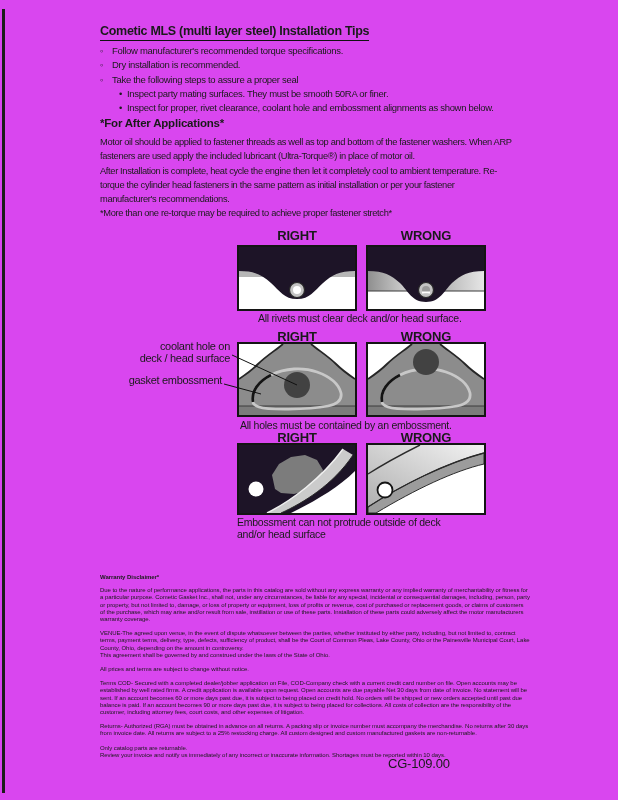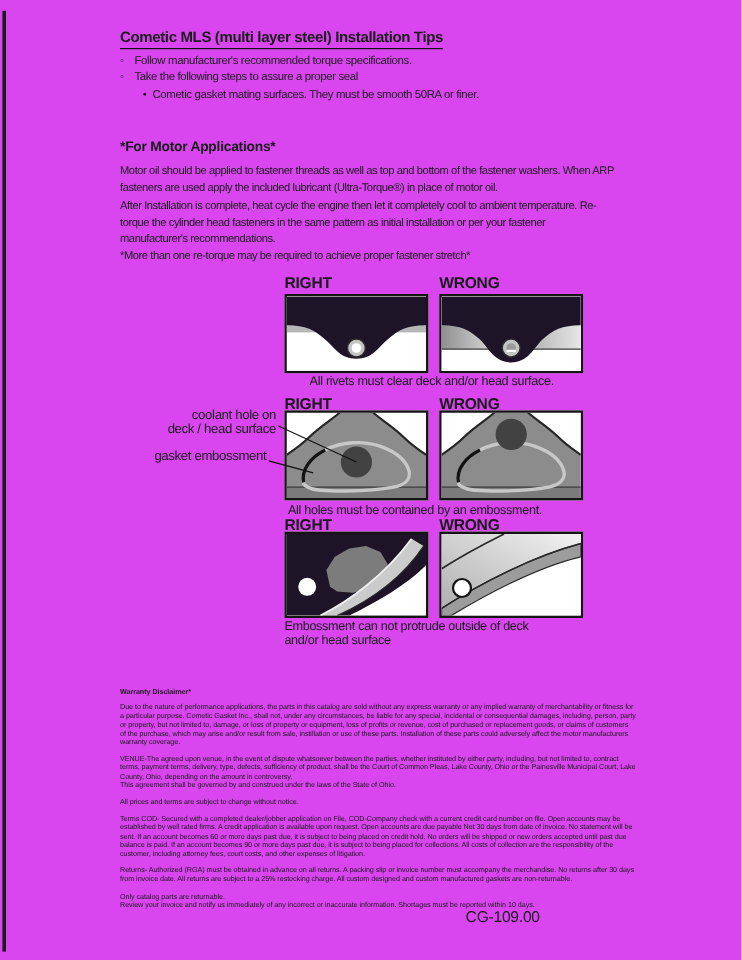--- a/index.html
+++ b/index.html
@@ -15,21 +15,21 @@
   .tips{position:absolute;left:100px;top:44px;width:440px;font-size:9.5px;letter-spacing:-0.3px;line-height:14.3px;}
   .tip{position:relative;padding-left:12px;white-space:nowrap;}
   .tip::before{content:"\25E6";position:absolute;left:0;top:0;font-size:9.5px;}
   .subtip{position:relative;padding-left:27px;white-space:nowrap;}
   .subtip::before{content:"\2022";position:absolute;left:19px;top:0;font-size:9.5px;}
   .diesel-heading{position:absolute;left:100px;top:117px;font-size:11.5px;font-weight:bold;letter-spacing:-0.2px;}
   .para{position:absolute;left:100px;width:412px;font-size:9.3px;letter-spacing:-0.35px;line-height:14px;}
   .p1{top:135px;}
   .p2{top:164px;}
   .note{top:206px;white-space:nowrap;}
-  .dlabel{position:absolute;width:120px;text-align:left;font-size:13px;font-weight:600;letter-spacing:-0.2px;}
+  .dlabel{position:absolute;width:120px;text-align:center;font-size:13px;font-weight:600;letter-spacing:-0.2px;}
   .dbox{position:absolute;width:116px;height:auto;border:2px solid #141414;background:#fff;line-height:0;}
   .dbox svg{display:block;}
   .caption{position:absolute;font-size:10.5px;letter-spacing:-0.25px;line-height:12px;white-space:pre-line;}
   .side-label{position:absolute;font-size:11px;letter-spacing:-0.3px;line-height:11.5px;text-align:right;white-space:pre-line;}
   .leader-overlay{position:absolute;left:100px;top:330px;width:430px;height:92px;pointer-events:none;}
   .legal{position:absolute;left:100px;top:574px;width:430px;font-size:6px;letter-spacing:-0.05px;line-height:7.2px;}
   .legal .lh{font-weight:bold;margin:0 0 6px 0;}
   .legal p{margin:0 0 7px 0;}
   .legal .ml{white-space:pre-line;}
   .page-number{position:absolute;left:388px;top:756px;font-size:13px;letter-spacing:-0.2px;}
@@ -37,25 +37,27 @@
 </head>
 <body>
 
 <div class="page">
   <div class="scan-bar"></div>
 
   <div class="title">Cometic MLS (multi layer steel) Installation Tips</div>
 
   <div class="tips">
     <div class="tip">Follow manufacturer's recommended torque specifications.</div>
+    <div class="tip">Dry installation is recommended.</div>
     <div class="tip">Take the following steps to assure a proper seal</div>
-    <div class="subtip">Cometic gasket mating surfaces.  They must be smooth 50RA or finer.</div>
+    <div class="subtip">Inspect party mating surfaces.  They must be smooth 50RA or finer.</div>
+    <div class="subtip">Inspect for proper, rivet clearance, coolant hole and embossment alignments as shown below.</div>
   </div>
 
-  <div class="diesel-heading">*For Motor Applications*</div>
+  <div class="diesel-heading">*For After Applications*</div>
   <div class="para p1">Motor oil should be applied to fastener threads as well as top and bottom of the fastener washers. When ARP fasteners are used apply the included lubricant (Ultra-Torque®) in place of motor oil.</div>
   <div class="para note">*More than one re-torque may be required to achieve proper fastener stretch*</div>
   <div class="para p2">After Installation is complete, heat cycle the engine then let it completely cool to ambient temperature. Re-torque the cylinder head fasteners in the same pattern as initial installation or per your fastener manufacturer's recommendations.</div>
 
   <div class="dlabel" style="left:237px;top:228px;">RIGHT</div>
   <div class="dlabel" style="left:366px;top:228px;">WRONG</div>
 
   <div class="dbox" style="left:237px;top:245px;">
     <svg width="116" height="62" viewBox="0 0 116 62">
       <rect x="0" y="0" width="116" height="62" fill="#ffffff"></rect>

